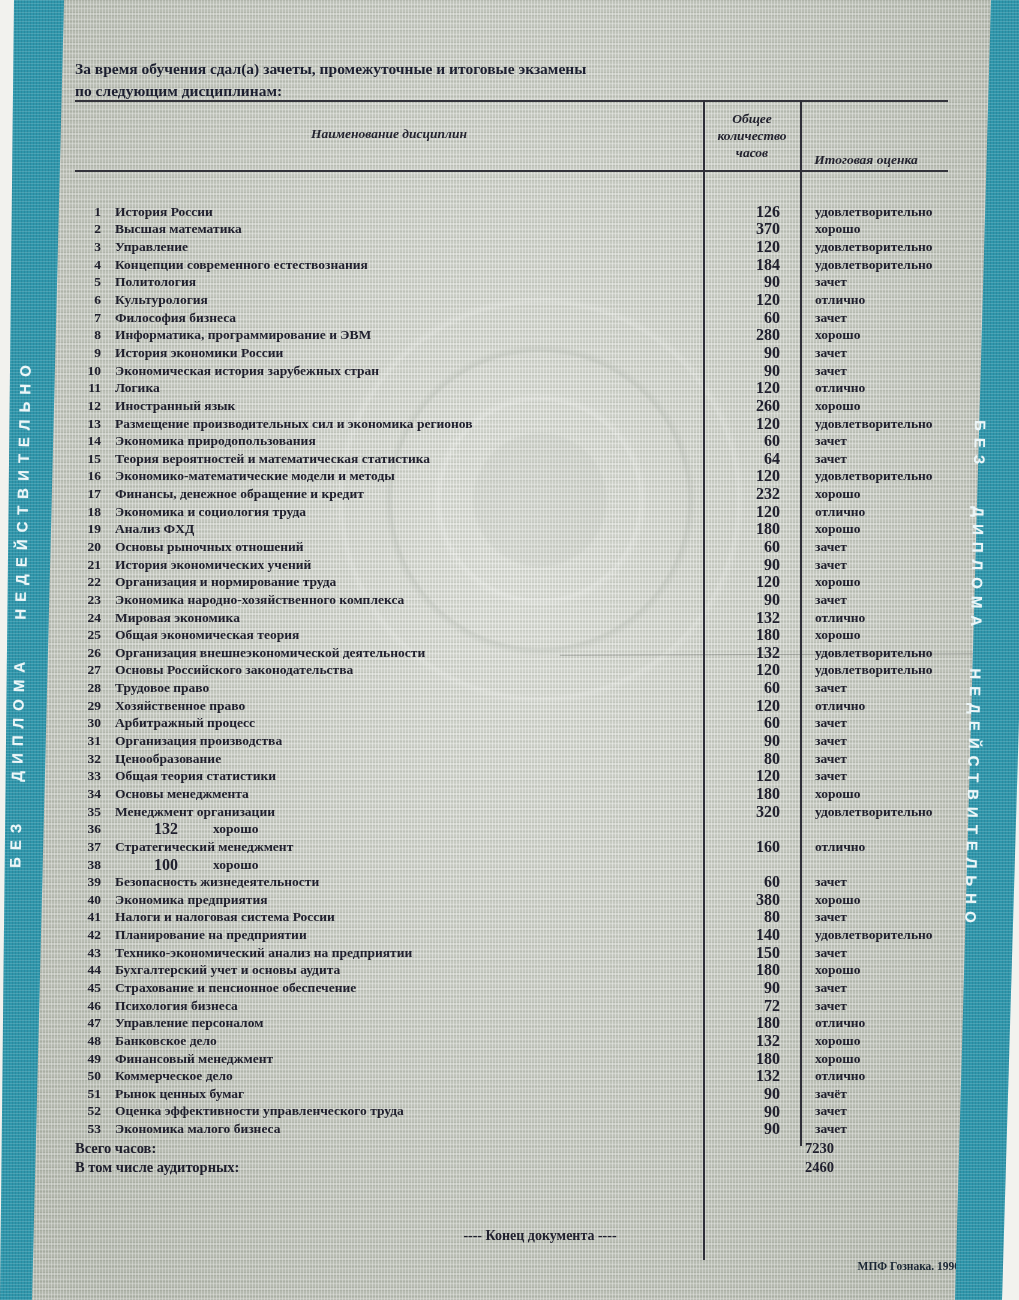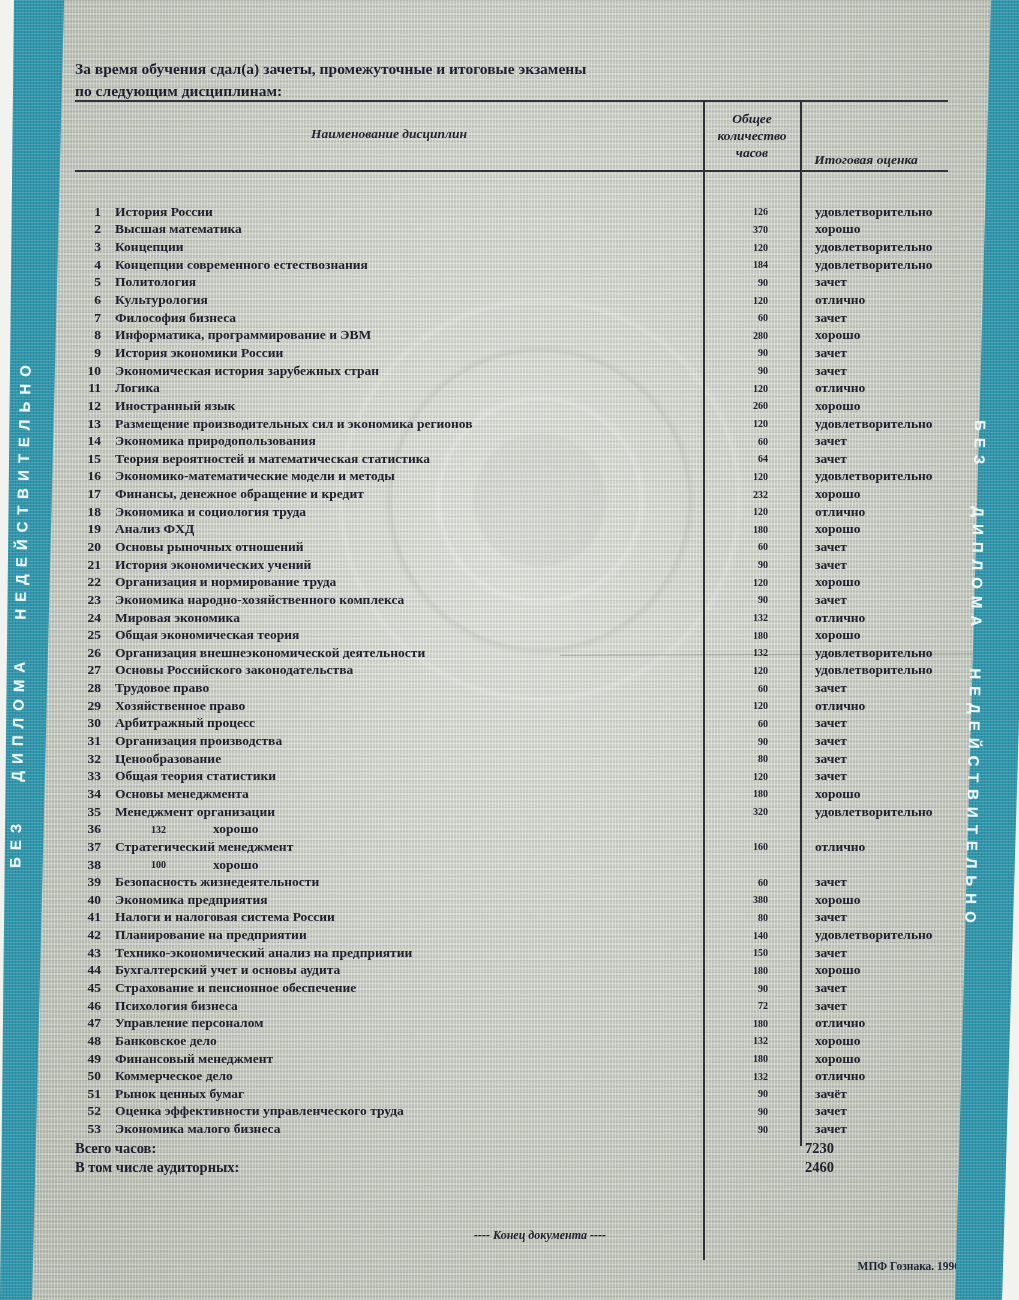--- a/index.html
+++ b/index.html
@@ -57,28 +57,28 @@
   .v-a { left:628px; top:100px; height:1160px; }
   .v-b { left:725px; top:100px; height:1046px; }
   .hdr { position:absolute; font-style:italic; font-weight:bold; font-size:13.5px; color:#23232f; }
   .h-name  { top:126px; left:0; width:628px; text-align:center; }
   .h-hours { top:111px; left:629px; width:96px; text-align:center; line-height:1.25; }
   .h-grade { top:119px; left:737px; width:108px; text-align:center; line-height:1.3;margin-top:32px; }
   .rows { position:absolute; top:203px; left:0; width:888px; }
   .row { display:flex; height:17.65px; align-items:center; font-weight:bold; font-size:13.5px; }
   .c-num   { width:26px; flex:none; text-align:right; }
   .c-name  { width:602px; flex:none; padding-left:14px; white-space:nowrap; overflow:hidden; }
-  .c-hours { width:97px; flex:none; text-align:right; padding-right:32px; font-size:10px; }
+  .c-hours { width:97px; flex:none; text-align:right; padding-right:20px; font-size:16px; }
   .c-grade { flex:1; padding-left:15px; white-space:nowrap; }
   .totals { position:absolute; top:1139px; left:0; width:888px; }
   .t-row { display:flex; height:19px; align-items:center; font-weight:bold; font-size:14.5px; }
   .t-label { width:628px; flex:none; padding-right:4px; }
   .t-value { width:101px; flex:none; text-align:right; padding-right:14px;margin-left:44px; }
   .footer { position:absolute; top:1228px; left:465px; transform:translateX(-50%);
-    font-weight:bold; font-size:12px; white-space:nowrap;font-style:italic; }
+    font-weight:bold; font-size:14px; white-space:nowrap; }
   .print-mark { position:absolute; top:1260px; left:628px; width:260px; text-align:right;
     font-weight:bold; font-size:11.5px; color:#1b2734; }
 </style>
 </head>
 <body>
 
 <div class="viewport">
 
   <div class="paper">
     <div class="watermark"></div>
@@ -109,21 +109,21 @@
 
   <div class="row">
     <span class="c-num">2</span>
     <span class="c-name">Высшая математика</span>
     <span class="c-hours">370</span>
     <span class="c-grade">хорошо</span>
   </div>
 
   <div class="row">
     <span class="c-num">3</span>
-    <span class="c-name">Концепции</span>
+    <span class="c-name">Управление</span>
     <span class="c-hours">120</span>
     <span class="c-grade">удовлетворительно</span>
   </div>
 
   <div class="row">
     <span class="c-num">4</span>
     <span class="c-name">Концепции современного естествознания</span>
     <span class="c-hours">184</span>
     <span class="c-grade">удовлетворительно</span>
   </div>

